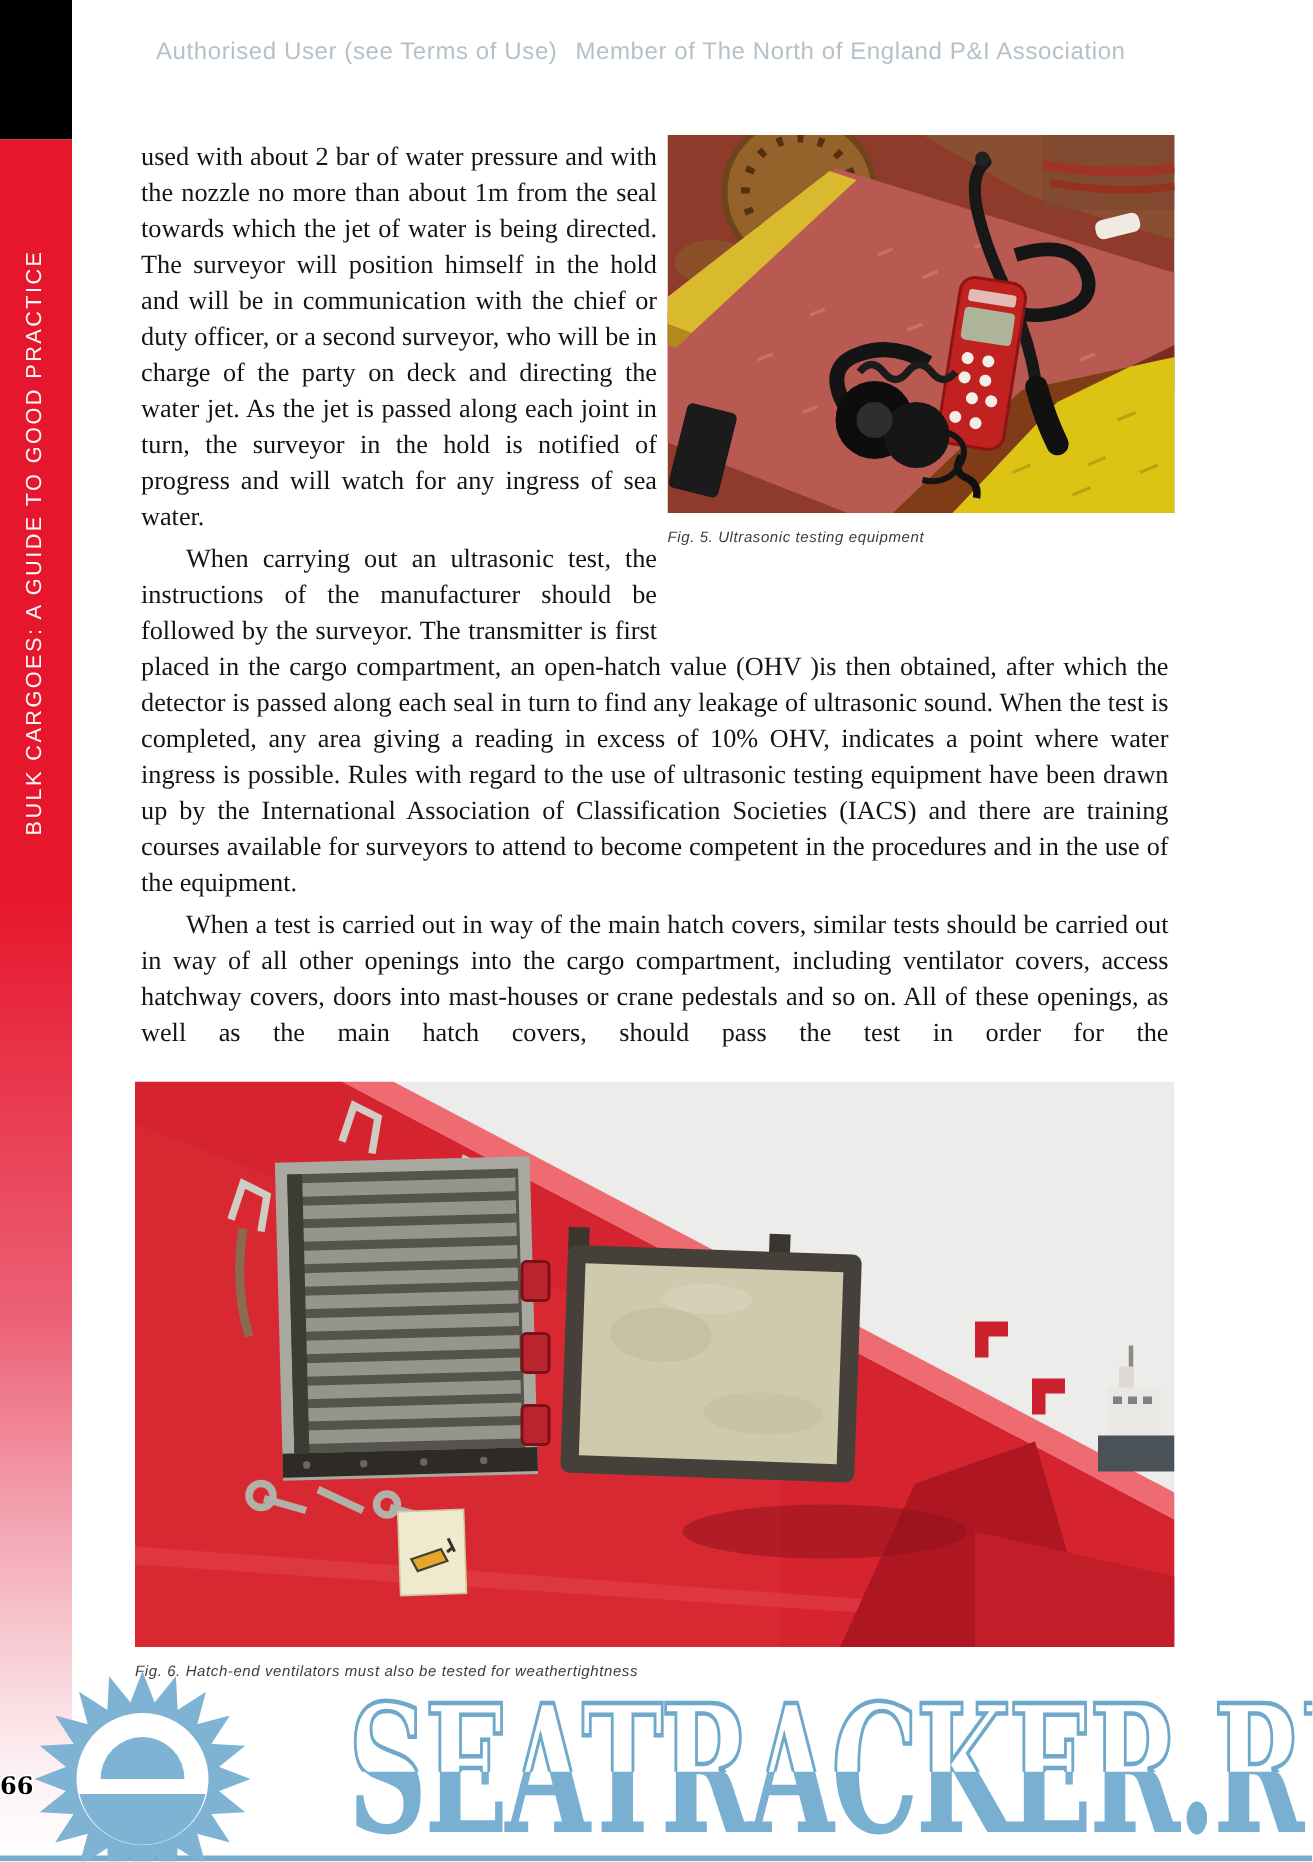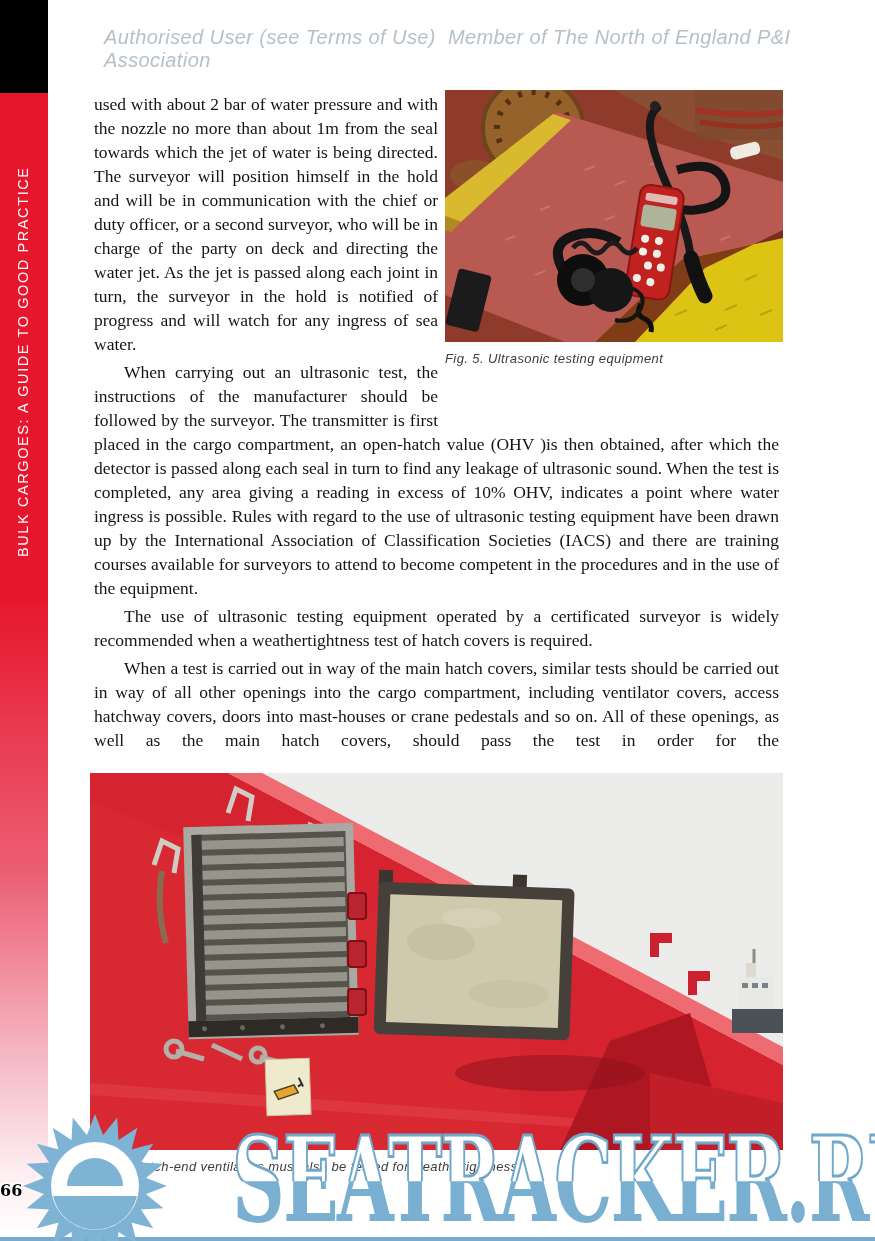--- a/index.html
+++ b/index.html
@@ -11,34 +11,34 @@
 
   
   .sidebar{position:absolute;left:0;top:93px;width:48px;height:1148px;
            background:linear-gradient(to bottom,#e6172d 0%,#e6172d 44%,#ec5f74 68%,#f5b9c4 84%,#fdeef1 94%,#ffffff 100%);}
   .sidebar-title{position:absolute;left:15px;top:464px;transform-origin:0 0;transform:rotate(-90deg);
                  white-space:nowrap;color:rgba(255,255,255,.97);
                  font-family:"Liberation Sans",sans-serif;font-size:14.5px;font-weight:400;letter-spacing:1.6px;}
 
   
   .header-line{position:absolute;left:104px;top:26px;width:700px;
-               font-family:"Liberation Sans",sans-serif;font-size:20px;color:#b5c1c9;letter-spacing:.4px;font-style:italic;}
+               font-family:"Liberation Sans",sans-serif;font-size:16px;color:#b5c1c9;letter-spacing:.4px;}
   .header-line .gap{display:inline-block;width:12px;}
 
   
   .main{position:absolute;left:90px;top:88px;width:693px;
         font-size:17.5px;line-height:24px;color:#141414;text-align:justify;}
   .main p{margin:4px;}
   .main p.ind{text-indent:30px;}
   .main p.cont{text-align-last:justify;}
 
   figure{margin:0;}
   .fig5{float:right;width:338px;margin:2px 0 46px 7px;}
   .fig5 svg{display:block;width:338px;height:252px;}
-  .figcap{font-family:"Liberation Sans",sans-serif;font-style:italic;font-size:13px;
+  .figcap{font-family:"Liberation Sans",sans-serif;font-style:italic;font-size:10px;
           color:#3c3c3c;letter-spacing:.4px;margin-top:5px;text-align:left;text-indent:0;}
   .fig6{width:693px;margin-top:21px;position:relative;z-index:2;}
   .fig6 svg{display:block;width:693px;height:377px;}
   .fig6 .figcap{position:relative;z-index:7;}
 
   
   .wm-sun{position:absolute;left:4px;top:1095px;width:182px;height:182px;z-index:5;}
   .wm-text{position:absolute;left:232px;top:1121px;z-index:5;height:120px;}
   .wm-layer{position:absolute;left:0;top:0;white-space:nowrap;line-height:1;
             font-family:"DejaVu Serif",serif;font-weight:bold;font-size:118px;letter-spacing:-3px;
@@ -118,21 +118,20 @@
         <circle cx="138" cy="190" r="12" fill="#2e2e2e"></circle>
         <path d="M128,158 q8,-10 16,0 q8,10 16,0 q8,-10 16,0 q8,10 16,0" stroke="#1c1c1c" stroke-width="5" fill="none"></path>
         <path d="M186,198 q16,6 10,20 q-8,16 -26,12" stroke="#141414" stroke-width="4" fill="none"></path>
         <rect x="14" y="178" width="34" height="58" rx="4" fill="#1b1b1b" transform="rotate(14 14 178)"></rect>
       </svg>
       <figcaption class="figcap">Fig. 5. Ultrasonic testing equipment</figcaption>
     </figure>
 
     <p>used with about 2 bar of water pressure and with the nozzle no more than about 1m from the seal towards which the jet of water is being directed. The surveyor will position himself in the hold and will be in communication with the chief or duty officer, or a second surveyor, who will be in charge of the party on deck and directing the water jet. As the jet is passed along each joint in turn, the surveyor in the hold is notified of progress and will watch for any ingress of sea water.</p>
     <p class="ind">When carrying out an ultrasonic test, the instructions of the manufacturer should be followed by the surveyor. The transmitter is first placed in the cargo compartment, an open-hatch value (OHV )is then obtained, after which the detector is passed along each seal in turn to find any leakage of ultrasonic sound. When the test is completed, any area giving a reading in excess of 10% OHV, indicates a point where water ingress is possible. Rules with regard to the use of ultrasonic testing equipment have been drawn up by the International Association of Classification Societies (IACS) and there are training courses available for surveyors to attend to become competent in the procedures and in the use of the equipment.</p>
-    <p class="ind">The use of ultrasonic testing equipment operated by a certificated surveyor is widely recommended when a weathertightness test of hatch covers is required.</p>
     <p class="ind cont">When a test is carried out in way of the main hatch covers, similar tests should be carried out in way of all other openings into the cargo compartment, including ventilator covers, access hatchway covers, doors into mast-houses or crane pedestals and so on. All of these openings, as well as the main hatch covers, should pass the test in order for the</p>
 
     <figure class="fig6">
       <svg viewBox="0 0 693 377" preserveAspectRatio="none">
         <rect width="693" height="377" fill="#ecedea"></rect>
         <polygon points="0,0 138,0 693,292 693,377 0,377" fill="#d5242f"></polygon>
         <polygon points="138,0 172,0 693,274 693,292" fill="#ef4a52" opacity=".8"></polygon>
         <polygon points="0,28 430,196 430,377 0,377" fill="#e03540" opacity=".3"></polygon>
         <polygon points="0,310 693,360 693,368 0,322" fill="#e94e57" opacity=".4"></polygon>
         <g stroke="#cfccc4" stroke-width="5" fill="none">

